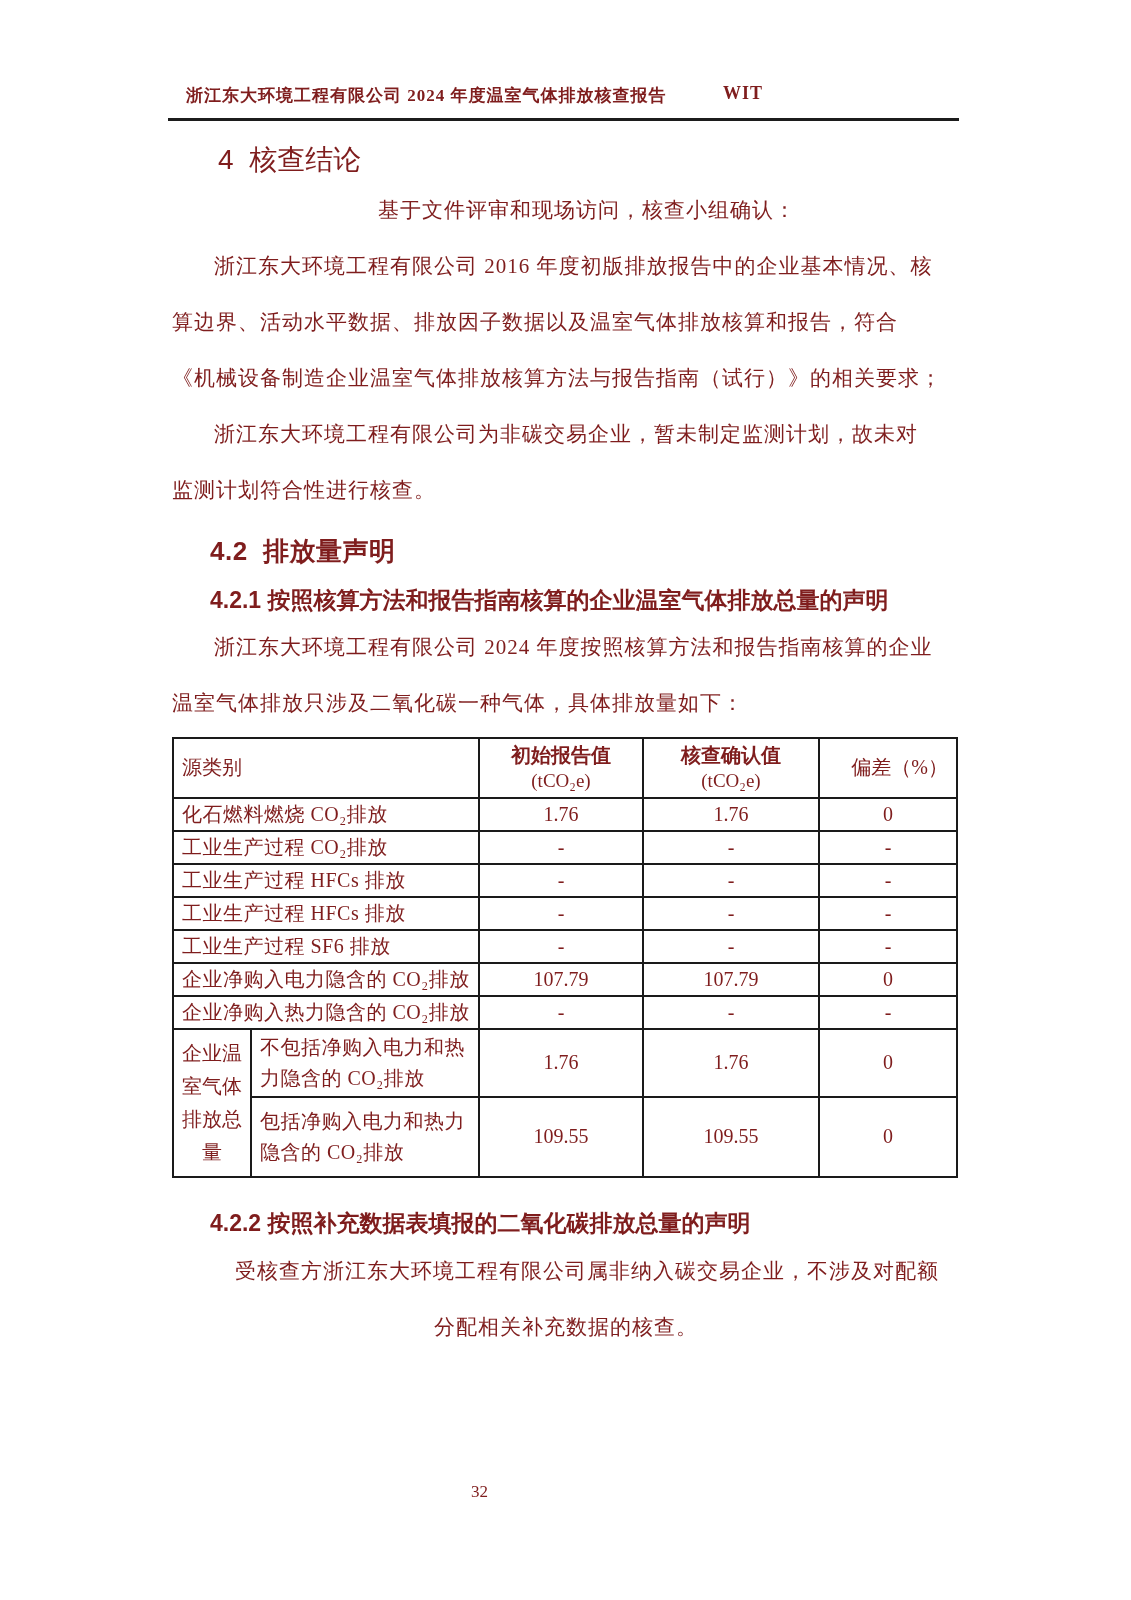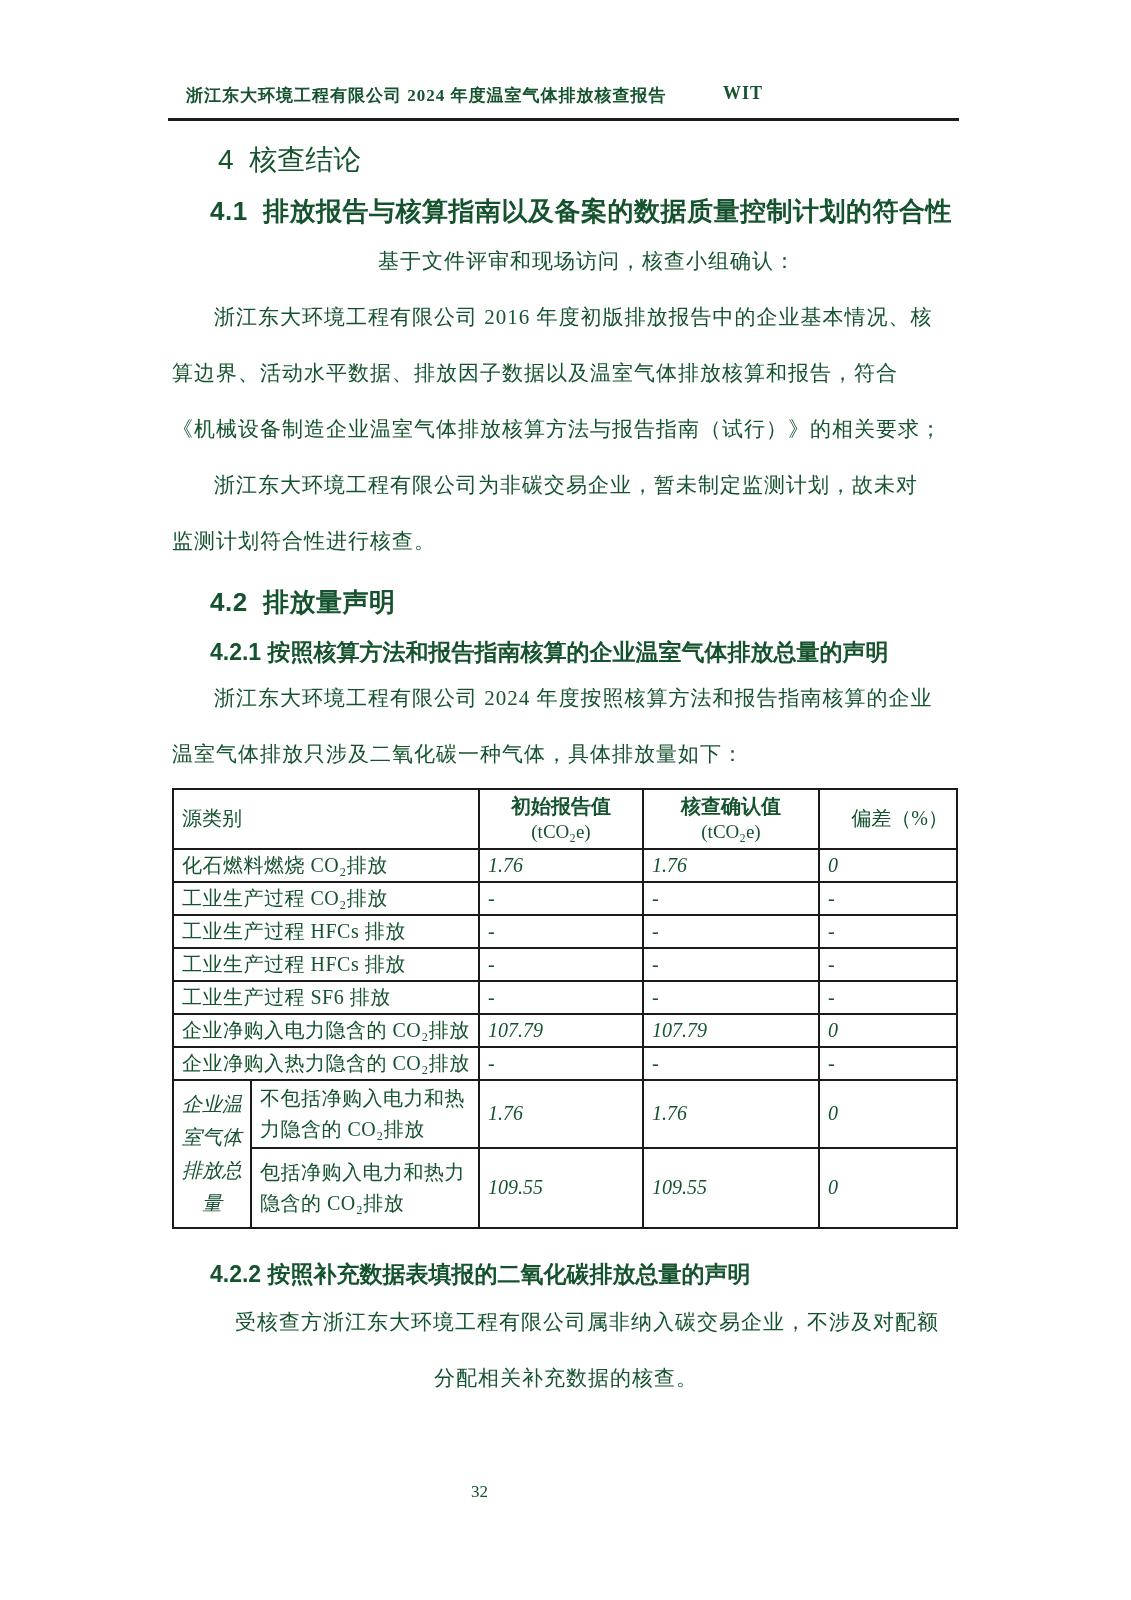--- a/index.html
+++ b/index.html
@@ -1,20 +1,20 @@
 <!DOCTYPE html>
 <html><head>
 <meta charset="utf-8">
 <style>
   html,body{margin:0;padding:0;background:#ffffff;}
   .page{
     position:relative;
     width:959px;height:1600px;
     background:#ffffff;
-    color:#14532d;
+    color:#7f1d1d;
     font-family:"Liberation Serif","DejaVu Serif",serif;
     overflow:hidden;
   }
   
   .hdr-left{
     position:absolute;left:186px;top:84px;
     font-size:17px;font-weight:bold;letter-spacing:1px;
     white-space:pre-wrap;
   }
   .hdr-right{
@@ -61,25 +61,24 @@
     overflow:hidden;
   }
   td.c-src{text-align:left;padding-left:12px;font-size:21px;}
   td.c-hd{text-align:center;padding:4px 2px;}
   .hb{font-family:"Liberation Sans","DejaVu Sans",sans-serif;font-weight:bold;font-size:20px;line-height:1.35;}
   .hn{font-size:19px;line-height:1.3;}
   td.c-dev{text-align:right;font-size:21px;}
   tr.trh{height:60px;}
   tr.trn{height:30px;padding-left:36px;}
   td.c-lbl{text-align:left;padding-left:10px;letter-spacing:0.5px;}
-  td.c-val{text-align:left;font-style:italic;}
+  td.c-val{text-align:center;}
   td.c-merge{
     text-align:center;padding:10px 12px;line-height:1.65;
     word-break:break-all;
-    font-style:italic;
   }
   td.c-sub{
     text-align:left;padding:6px 10px;line-height:1.55;
     word-break:break-all;letter-spacing:0.5px;
   }
   tr.trm{height:62px;}
   tr.trm2{height:80px;}
   
   .page-num{
     position:absolute;left:0;right:0;top:1482px;
@@ -91,21 +90,20 @@
 
 <div class="page">
 
   <div class="hdr-left">浙江东大环境工程有限公司 2024 年度温室气体排放核查报告</div>
   <div class="hdr-right">WIT</div>
   <div class="hdr-rule"></div>
 
   <div class="content">
 
     <div class="h-main">4  核查结论</div>
-    <div class="h-sub">4.1  排放报告与核算指南以及备案的数据质量控制计划的符合性</div>
 
     <div class="para mt4">
       <div class="ln indent">基于文件评审和现场访问，核查小组确认：</div>
     </div>
 
     <div class="para">
       <div class="ln indent">浙江东大环境工程有限公司 2016 年度初版排放报告中的企业基本情况、核</div>
       <div class="ln">算边界、活动水平数据、排放因子数据以及温室气体排放核算和报告，符合</div>
       <div class="ln">《机械设备制造企业温室气体排放核算方法与报告指南（试行）》的相关要求；</div>
     </div>

